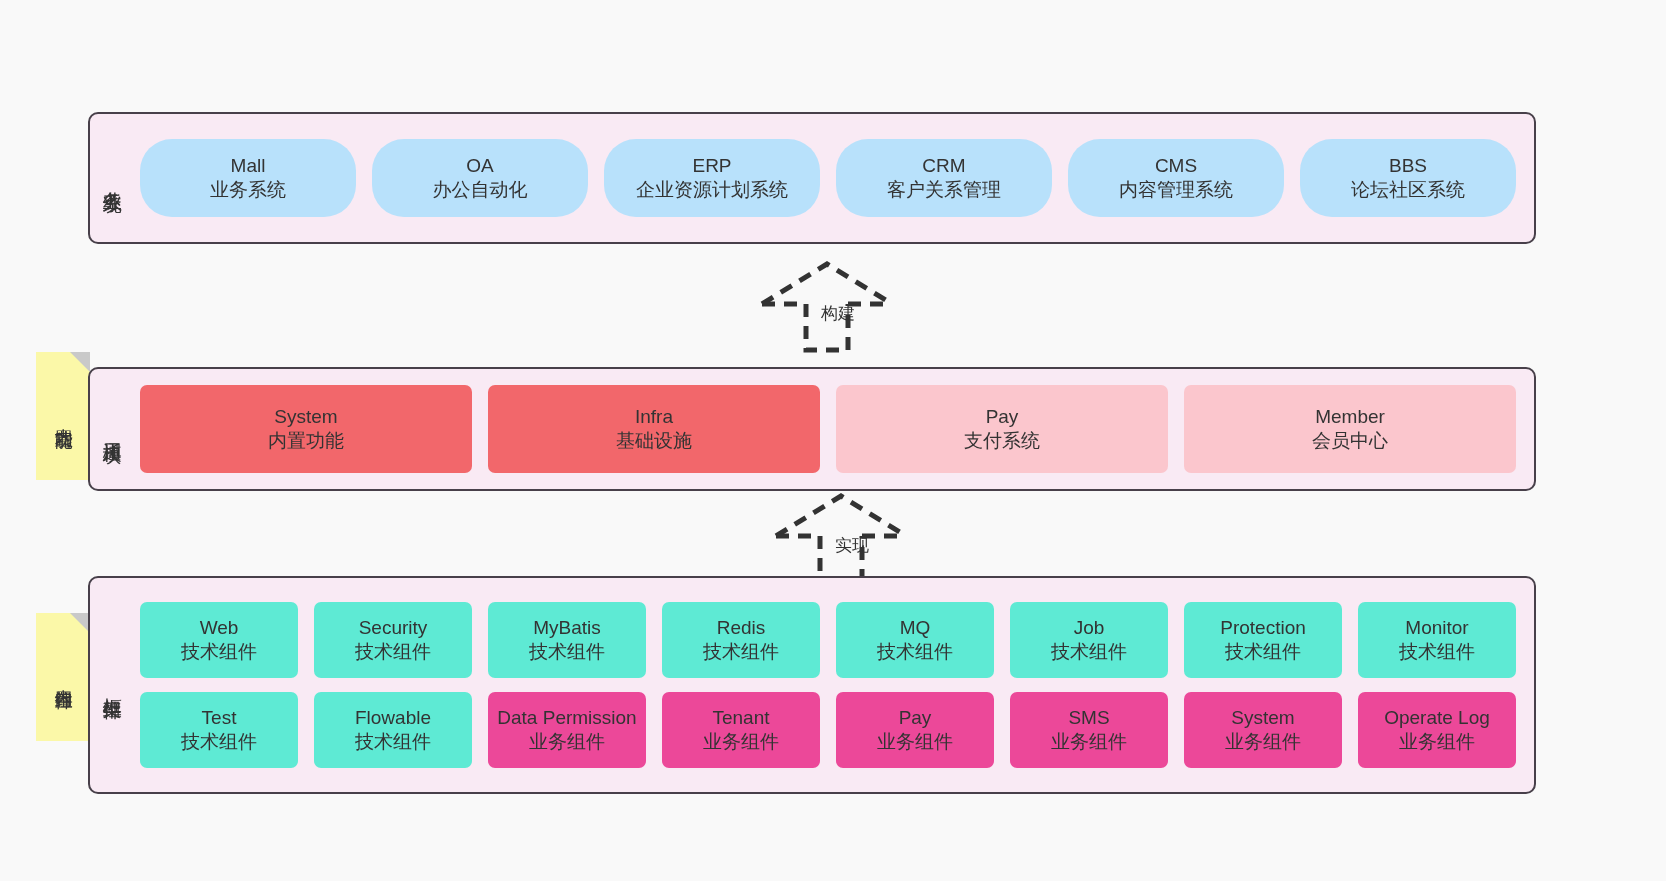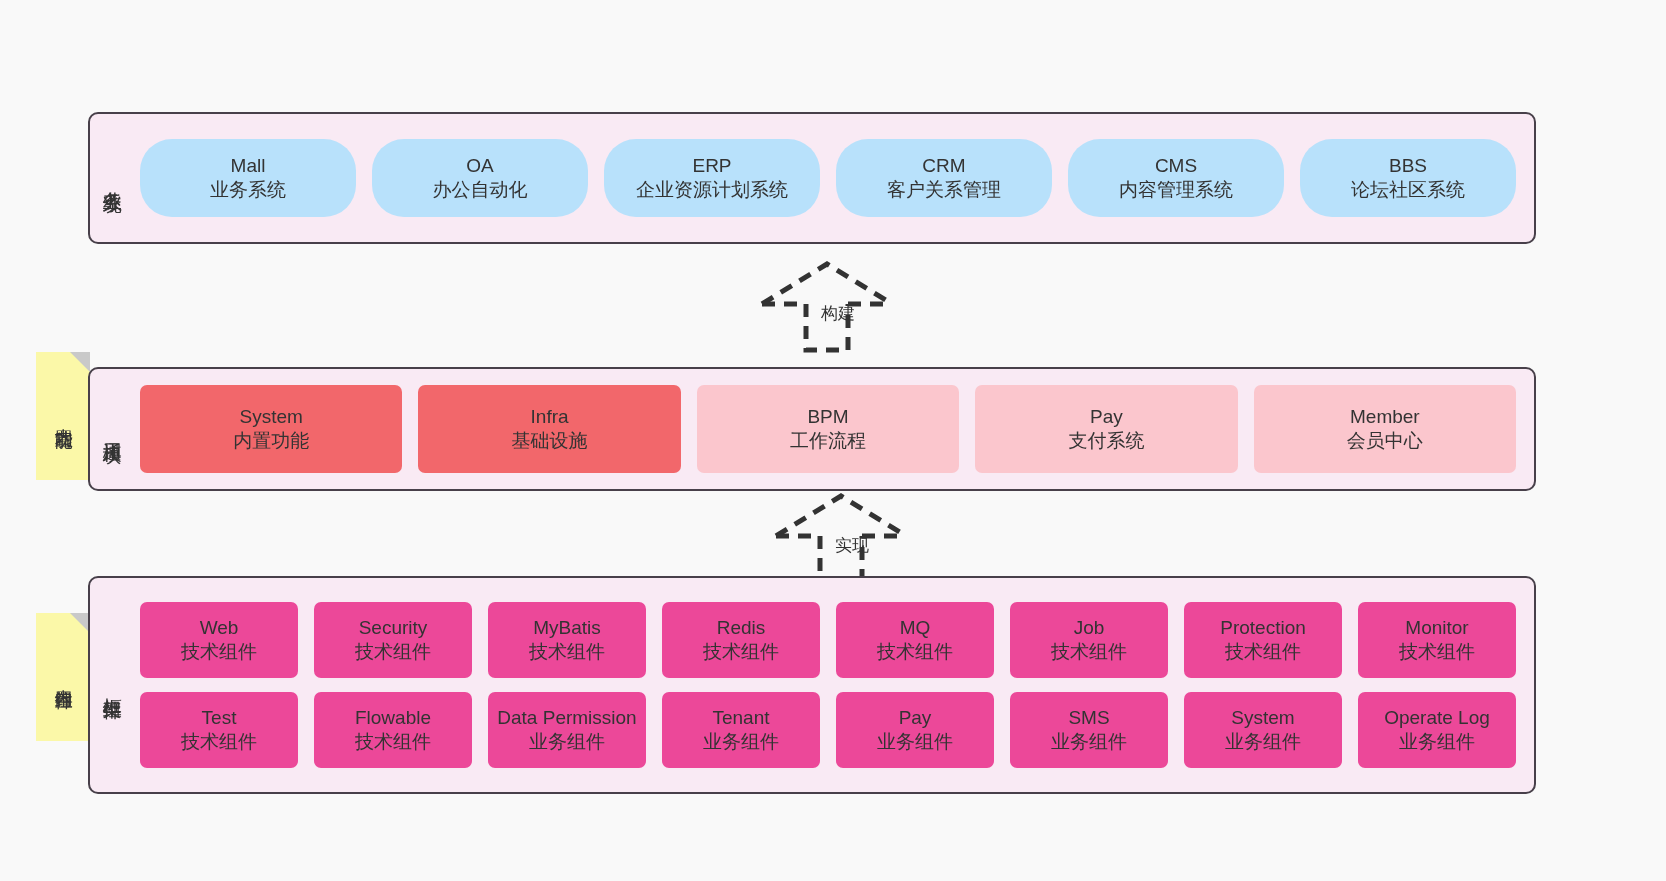--- a/index.html
+++ b/index.html
@@ -80,21 +80,21 @@
   .card .title { display: block; }
   .card .sub { display: block; }
 
   .row-biz .card { height: 78px; }
   .row-mod .card { height: 88px; }
   .row-fw  .card { height: 76px; }
 
   .c-blue       { background: #b8e1fb; border-radius: 32px; }
   .c-red        { background: #f2676b; }
   .c-pink       { background: #fbc6cd; }
-  .c-green      { background: #ec4899; }
+  .c-green      { background: #5eead4; }
   .c-lightgreen { background: #ec4899; }
 
   
   .note {
     position: absolute;
     background: #fbf8a8;
     width: 54px;
     display: flex;
     align-items: center;
     justify-content: center;
@@ -198,24 +198,20 @@
 
         <div class="card c-red">
           <span class="title">System</span>
           <span class="sub">内置功能</span>
         </div>
         <div class="card c-red">
           <span class="title">Infra</span>
           <span class="sub">基础设施</span>
         </div>
         <div class="card c-pink">
-          <span class="title">BPM</span>
-          <span class="sub">工作流程</span>
-        </div>
-        <div class="card c-pink">
           <span class="title">Pay</span>
           <span class="sub">支付系统</span>
         </div>
         <div class="card c-pink">
           <span class="title">Member</span>
           <span class="sub">会员中心</span>
         </div>
 
       </div>
     </div>

